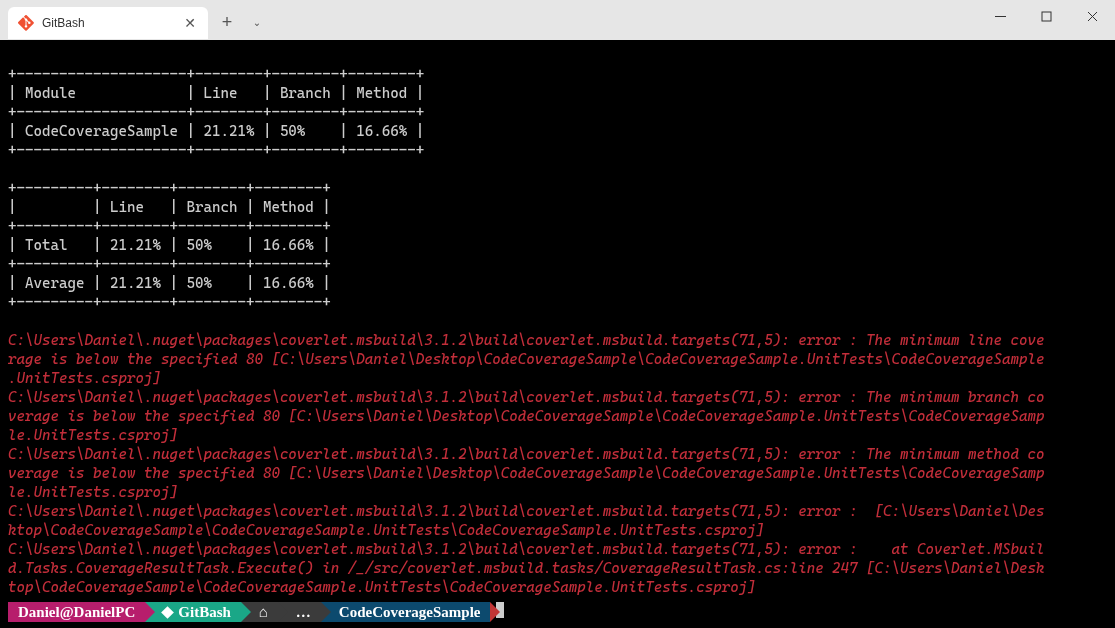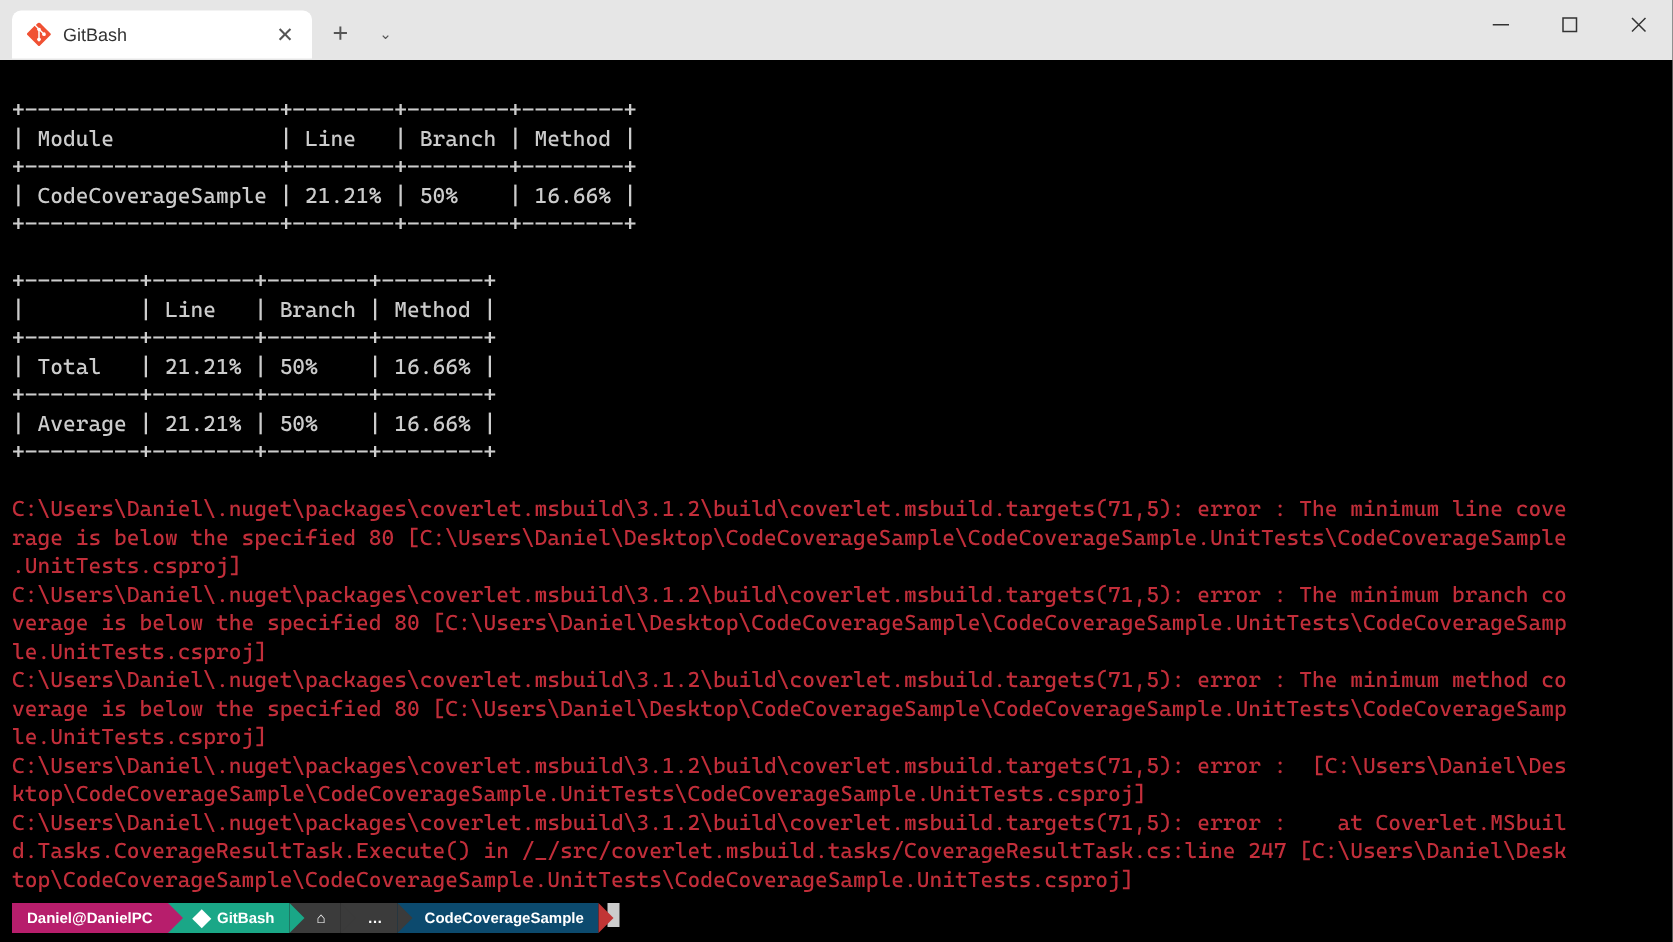--- a/index.html
+++ b/index.html
@@ -10,22 +10,22 @@
 .tab-icon { width:16px; height:16px; margin-right:8px; }
 .tab-title { font-size:12px; color:#333; flex:1;}
 .tab-close { width:16px; height:16px; display:flex; align-items:center; justify-content:center; color:#555; font-size:14px; cursor:pointer;}
 .newtab { width:30px; height:30px; display:flex; align-items:center; justify-content:center; color:#555; font-size:18px; margin-left:4px;}
 .dropdown { width:30px; height:30px; display:flex; align-items:center; justify-content:center; color:#555; font-size:10px;}
 .winctrls { margin-left:auto; display:flex; height:32px;}
 .winbtn { width:46px; height:32px; display:flex; align-items:center; justify-content:center; color:#333;}
 .winbtn svg{width:11px;height:11px;}
 .terminal { background:#000; height:588px; padding:6px 8px; font-family:'Cascadia Mono','Consolas',monospace; font-size:14.5px; line-height:19px; color:#ccc; position:relative; overflow:hidden;}
 .term-content { white-space:pre; color:#cccccc;}
-.err { color:#c22e3a; }
-.statusbar { position:absolute; bottom:6px; left:8px; right:8px; height:20px; display:flex; font-family:Liberation Sans, sans-serif; font-size:10px;}
+.err { color:#c22e3a;font-style:italic; }
+.statusbar { position:absolute; bottom:6px; left:8px; right:8px; height:20px; display:flex; font-family:Liberation Serif, serif; font-size:15px;}
 .seg { height:20px; display:flex; align-items:center; padding:0 10px 0 18px; color:#fff; font-weight:600; position:relative; white-space:nowrap;}
 .seg::after{content:"";position:absolute;right:-10px;top:0;border-top:10px solid transparent;border-bottom:10px solid transparent;z-index:2;}
 .seg1{background:#b71e6c;padding-left:10px;}
 .seg1::after{border-left:10px solid #b71e6c;}
 .seg2{background:#1aa787;}
 .seg2::after{border-left:10px solid #1aa787;}
 .seg3{background:#3b3b3b;}
 .seg3::after{border-left:10px solid #3b3b3b;}
 .seg4{background:#3b3b3b;}
 .seg4::after{border-left:10px solid #3b3b3b;}

